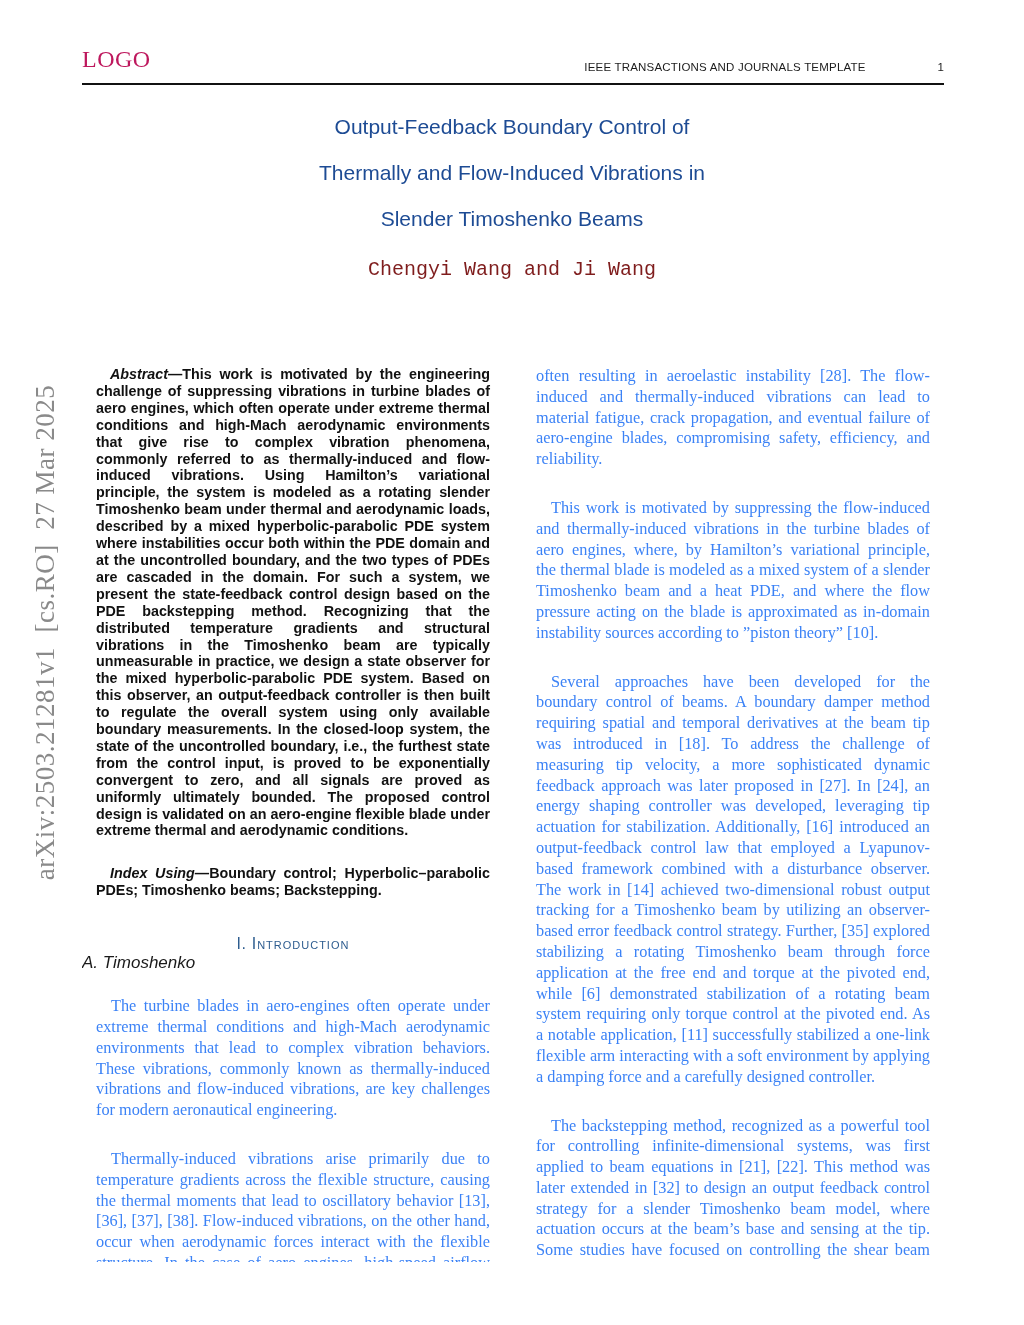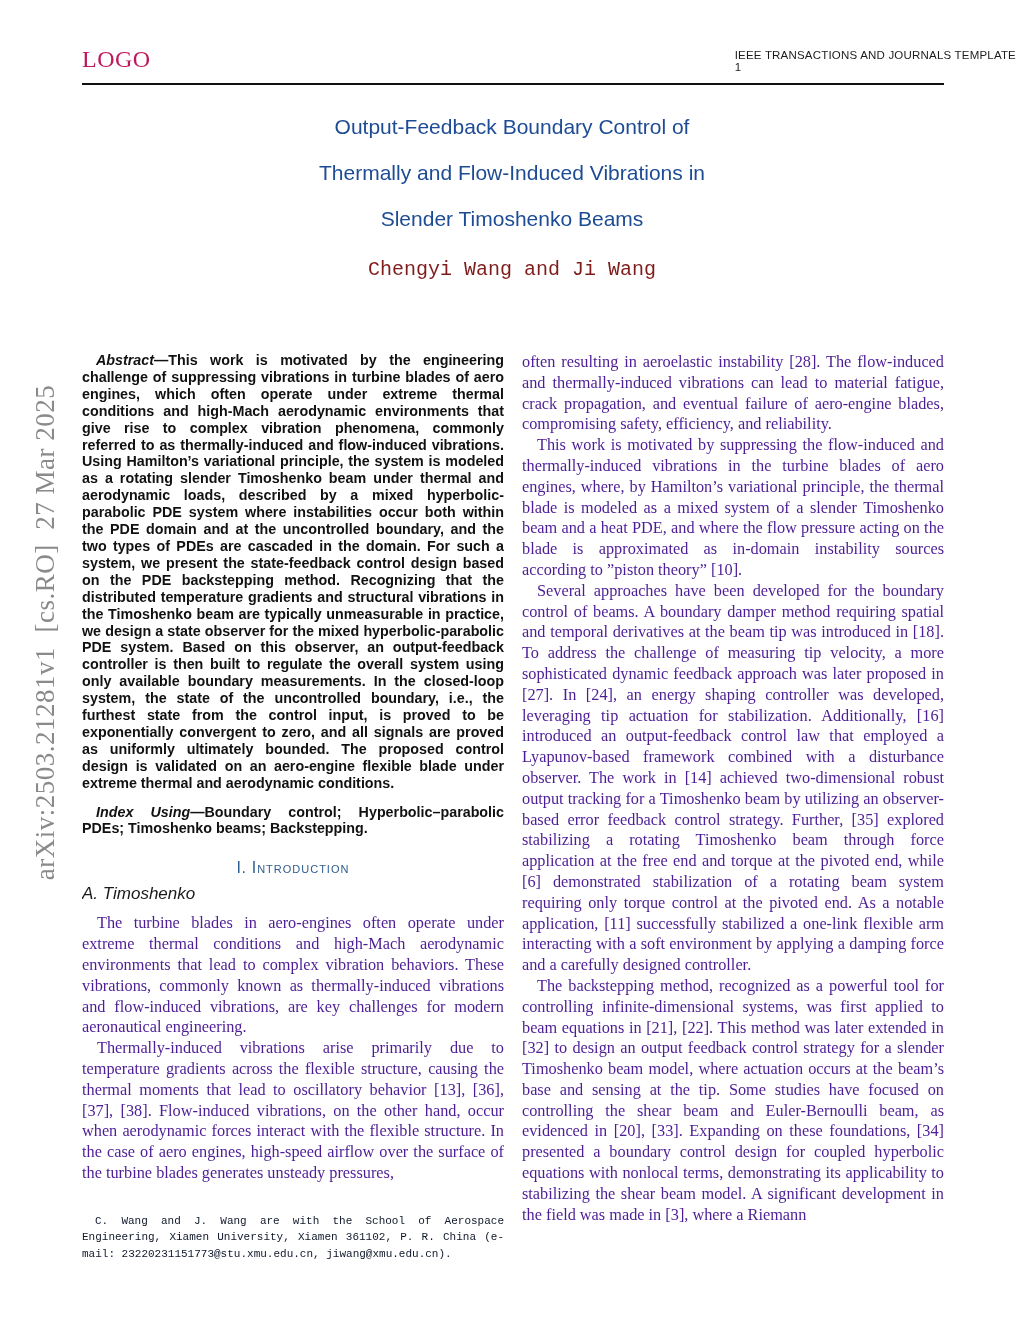--- a/index.html
+++ b/index.html
@@ -33,21 +33,21 @@
     display:flex;
     justify-content:space-between;
     align-items:flex-end;
   }
   .logo{
     font-family:"Liberation Serif", serif;
     font-size:24px;
     color:#be185d;
     letter-spacing:0.5px;
   }
-  .header-right{display:flex;align-items:baseline;flex-direction:column;}
+  .header-right{display:flex;align-items:baseline;}
   .journal{
     font-family:"Liberation Sans", sans-serif;
     font-size:11.5px;
     color:#1c1c1c;
     letter-spacing:0.2px;
   }
   .pageno{
     font-family:"Liberation Sans", sans-serif;
     font-size:11.5px;
     color:#1c1c1c;
@@ -87,34 +87,34 @@
     width:862px; height:910px;
     display:flex;
     gap:18px;
   }
   .col{
     width:422px; height:910px;
     overflow:hidden;
     display:flex;
     flex-direction:column;
   }
-  p{margin:0;}
+  p{margin:14px;}
   .abstract{
     font-family:"Liberation Sans", sans-serif;
     font-weight:700;
     font-size:14.3px;
     line-height:16.9px;
     text-align:justify;
     text-indent:14px;
     color:#111111;
   }
   .abstract .lead{font-style:italic;}
   .idx{margin-top:12px;}
   .sec{
-    margin:22px 0 7px 0;
+    margin:22px 0 0 0;
     text-align:center;
     font-family:"Liberation Sans", sans-serif;
     font-weight:400;
     font-size:16px;
     color:#2d5c8f;
     letter-spacing:0.6px;
   }
   .sec .sc{font-variant:small-caps;letter-spacing:1px;}
   .subsec{
     margin:0 0 9px 0;
@@ -124,21 +124,21 @@
     font-size:17px;
     color:#1a1a1a;
   }
   .subsec.b{margin-top:27px;}
   .body{
     font-family:"Liberation Serif", serif;
     font-size:16.3px;
     line-height:20.8px;
     text-align:justify;
     text-indent:15px;
-    color:#4c1d95;
+    color:#3b82f6;
   }
   .body.noindent{text-indent:0;}
   .footnote{
     margin-top:auto;
     font-family:Liberation Mono, monospace;
     font-size:11px;
     line-height:16.4px;
     text-align:justify;
     text-indent:13px;
     color:#0f172a;

